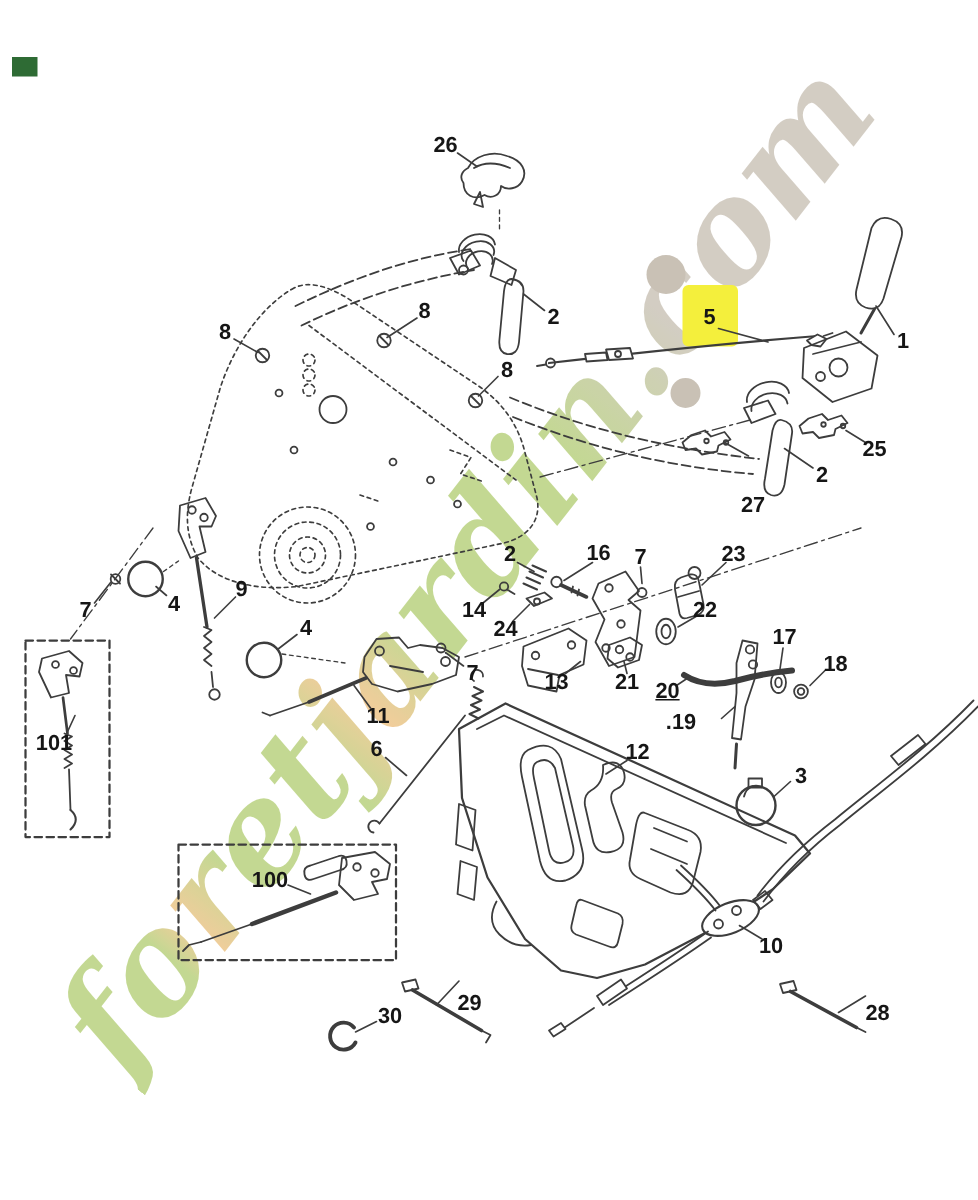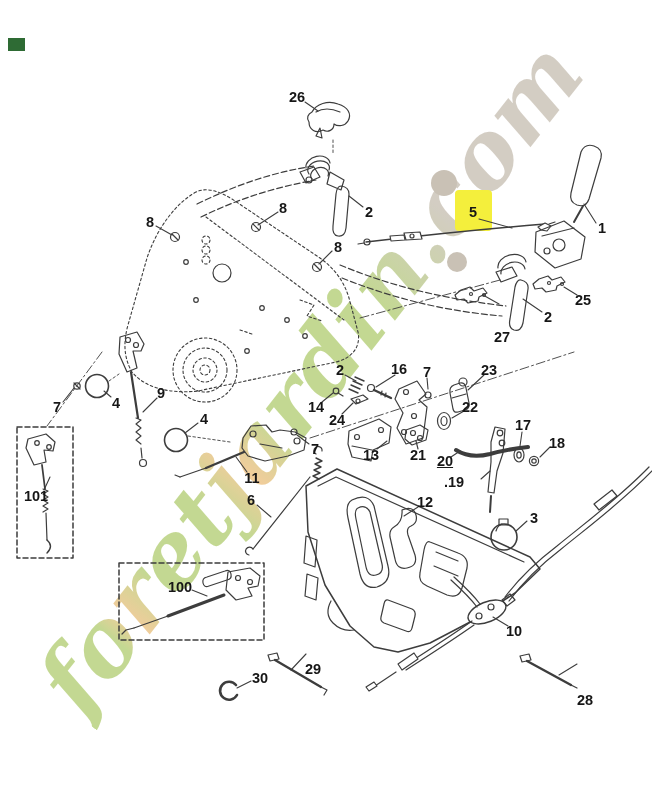--- a/index.html
+++ b/index.html
@@ -385,15 +385,15 @@
       <span class="part-label" style="left: 523px; top: 425px;">17</span>
       <span class="part-label" style="left: 557px; top: 443px;">18</span>
       <span class="part-label" style="left: 534px; top: 518px;">3</span>
       <span class="part-label" style="left: 425px; top: 502px;">12</span>
       <span class="part-label" style="left: 251px; top: 500px;">6</span>
       <span class="part-label" style="left: 315px; top: 449px;">7</span>
       <span class="part-label" style="left: 180px; top: 587px;">100</span>
       <span class="part-label" style="left: 514px; top: 631px;">10</span>
       <span class="part-label" style="left: 313px; top: 649px; margin-top: 20px;">29</span>
       <span class="part-label" style="left: 260px; top: 678px;">30</span>
-      <span class="part-label" style="left: 585px; top: 700px;">28</span>
+      <span class="part-label" style="left: 585px; top: 676px;">28</span>
     </div>
 </div>
 
 </body></html>

